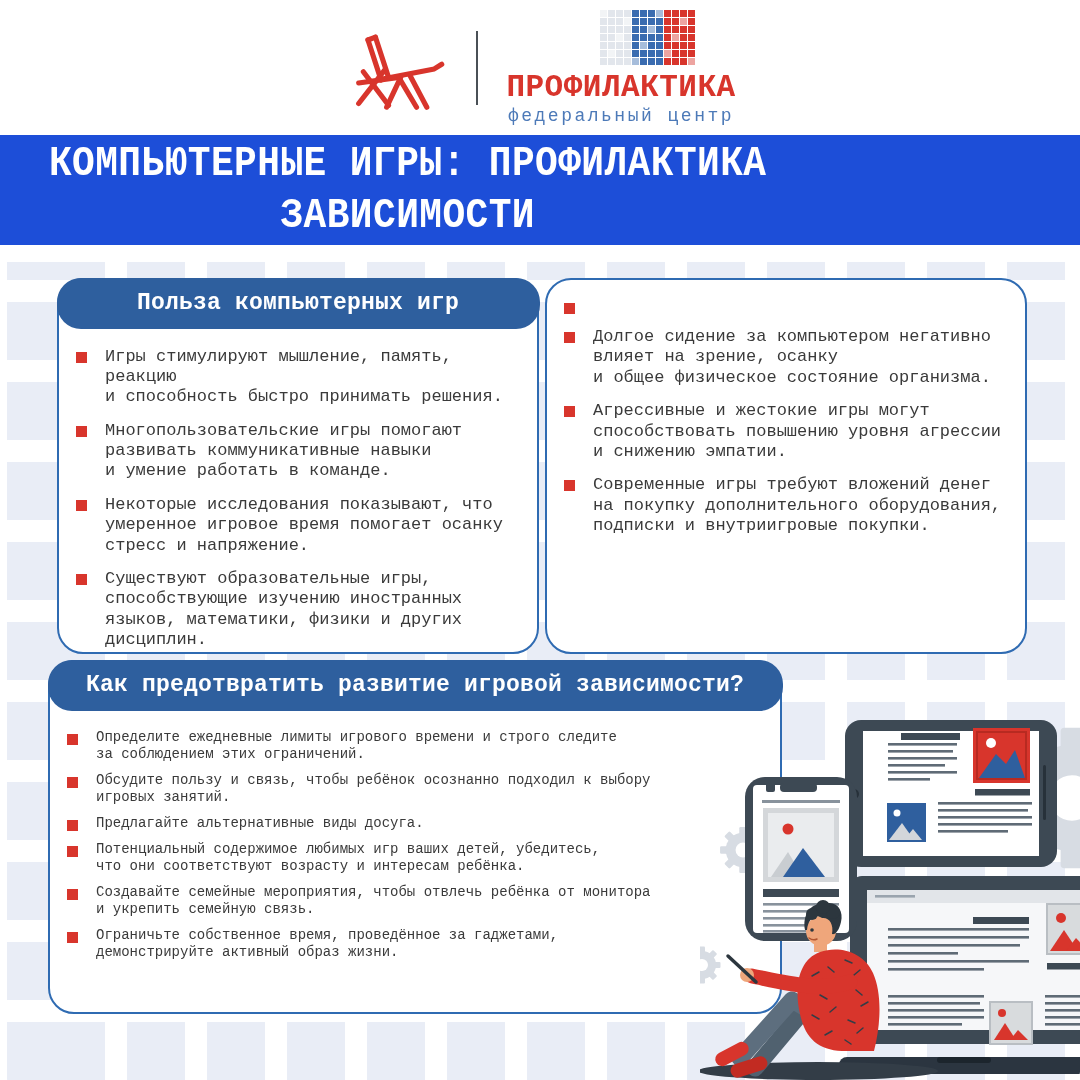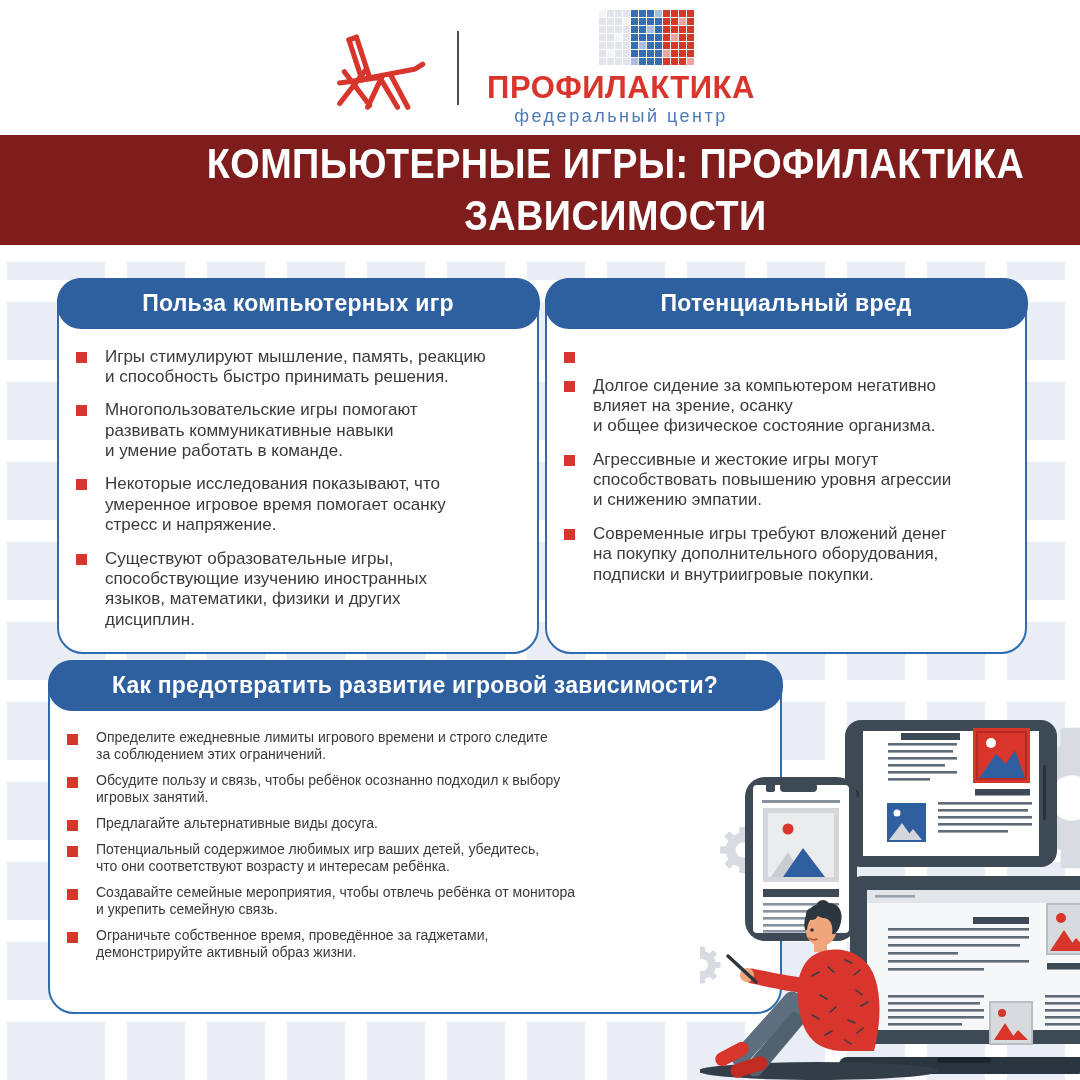--- a/index.html
+++ b/index.html
@@ -1,38 +1,38 @@
 <!DOCTYPE html>
 <html><head>
 <meta charset="utf-8">
 <style>
   html,body{margin:0;padding:0;background:#fff;}
   .poster{position:relative;width:1080px;height:1080px;overflow:hidden;background:#fff;
-          font-family:Liberation Sans, sans-serif;color:#3A3A3A;border-radius:8px;}
+          font-family:Liberation Mono, monospace;color:#3A3A3A;border-radius:8px;}
   
   .bg-pattern{position:absolute;left:0;top:262px;right:0;bottom:0;
     background-color:#fff;
     background-image:
       repeating-linear-gradient(0deg, transparent 0 58px, #ffffff 58px 80px),
       repeating-linear-gradient(90deg, #E9EDF6 0 58px, #ffffff 58px 80px);
     background-position:47px 0;}
   
   .top-header{position:absolute;top:0;left:0;right:0;height:135px;display:flex;
     align-items:center;justify-content:center;gap:28px;background:#fff;z-index:3;}
   .chair-logo{width:104px;height:84px;}
   .logo-divider{width:2px;height:74px;background:#4A5056;}
   .brand-block{display:flex;flex-direction:column;align-items:center;}
   .pixel-grid{display:grid;grid-template-columns:repeat(12,7px);grid-auto-rows:7px;gap:1px;
     margin-bottom:7px;transform:translateX(26px);}
   .px{width:7px;height:7px;}
   .brand-name{font-size:31px;font-weight:800;color:#D8352C;letter-spacing:.5px;line-height:1;}
   .brand-sub{font-size:18px;color:#4D7AB8;letter-spacing:2.5px;margin-top:4px;line-height:1;}
   
-  .title-banner{position:absolute;top:135px;left:0;right:0;height:110px;background:#7f1d1d;
-    display:flex;align-items:center;justify-content:flex-end;z-index:3;}
+  .title-banner{position:absolute;top:135px;left:0;right:0;height:110px;background:#1d4ed8;
+    display:flex;align-items:center;justify-content:flex-start;z-index:3;}
   .banner-title{margin:0;color:#fff;font-weight:700;font-size:43px;line-height:1.2;
     text-align:center;white-space:pre-line;display:inline-block;transform:scaleX(.88);
     letter-spacing:.5px;}
   
   .card{position:absolute;background:#fff;border:2.5px solid #2F6BB2;border-radius:26px;z-index:4;}
   .card-header{background:#2E5F9E;border-radius:24px;margin:-2.5px -2.5px 0 -2.5px;height:51px;
     display:flex;align-items:center;justify-content:center;}
   .card-title{color:#fff;font-weight:700;font-size:23px;letter-spacing:.2px;}
   .bullet-list{list-style:none;margin:0;padding:18px 14px 0 17px;}
   .bullet-list li{display:flex;align-items:flex-start;margin-bottom:13px;}
@@ -196,23 +196,20 @@
           <span class="bullet"></span>
           <span class="li-text">Существуют образовательные игры,
 способствующие изучению иностранных
 языков, математики, физики и других
 дисциплин.</span>
         </li>
       </ul>
   </section>
 
   <section class="card card-harm">
-    <div class="card-header">
-      <span class="card-title">Потенциальный вред</span>
-    </div>
     <ul class="bullet-list">
 
         <li>
           <span class="bullet"></span>
         </li>
 
         <li>
           <span class="bullet"></span>
           <span class="li-text">Долгое сидение за компьютером негативно
 влияет на зрение, осанку

